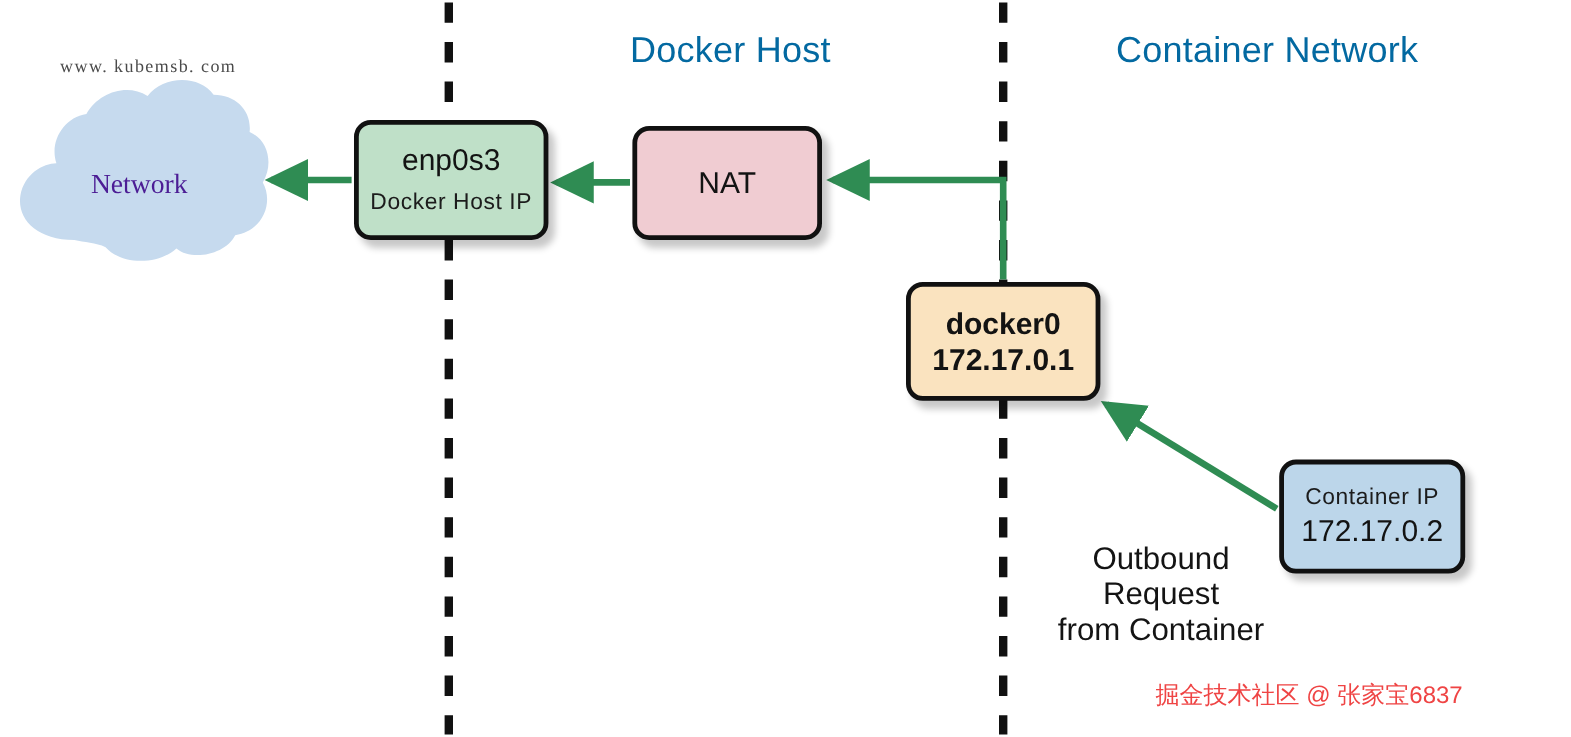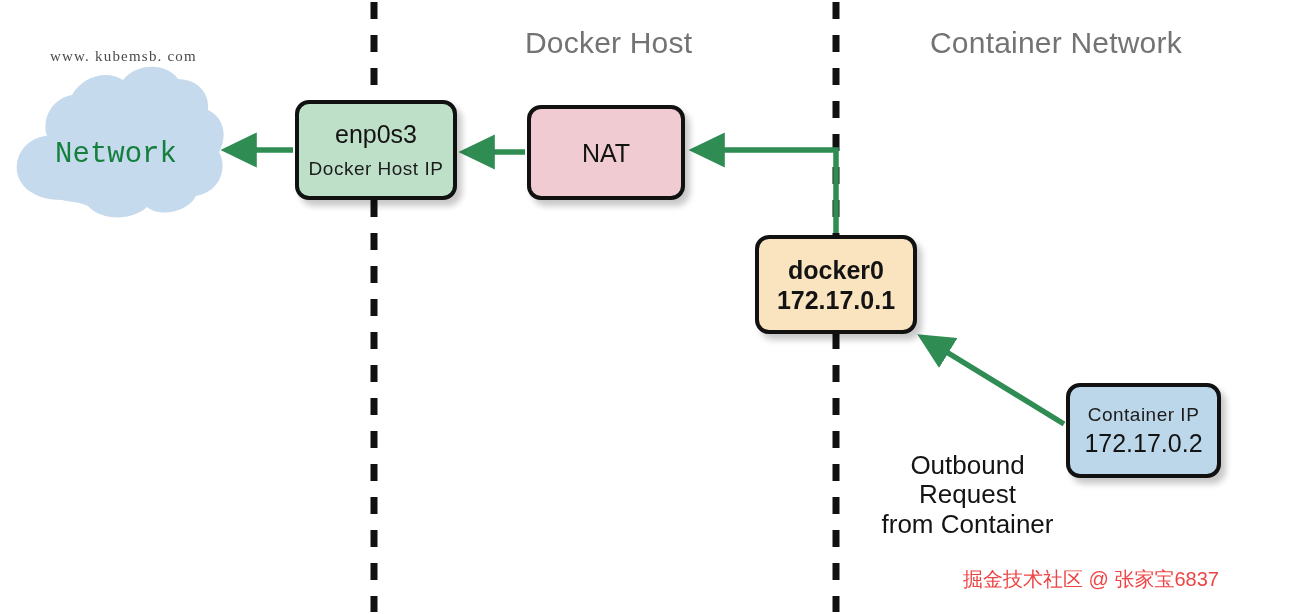--- a/index.html
+++ b/index.html
@@ -22,21 +22,21 @@
     width: 1309px;
     height: 614px;
   }
 
   
   .zone-title {
     position: absolute;
     font-family: "Liberation Sans", sans-serif;
     font-size: 30px;
     font-weight: 400;
-    color: #737373;
+    color: #0369a1;
     letter-spacing: 0.2px;
     white-space: nowrap;
   }
   #zone-docker-host { left: 525px; top: 26px; }
   #zone-container-network { left: 930px; top: 26px; }
 
   
   #watermark-top {
     position: absolute;
     left: 50px;
@@ -108,23 +108,23 @@
   }
   #cloud-label {
     position: absolute;
     left: 8px;
     top: 82px;
     width: 216px;
     height: 144px;
     display: flex;
     align-items: center;
     justify-content: center;
-    font-family: Liberation Mono, monospace;
-    font-size: 29px;
-    color: #15803d;
+    font-family: Liberation Serif, serif;
+    font-size: 23px;
+    color: #4c1d95;
     z-index: 5;
     pointer-events: none;
   }
 
   
   #annotation-outbound {
     position: absolute;
     left: 875px;
     top: 451px;
     width: 185px;

